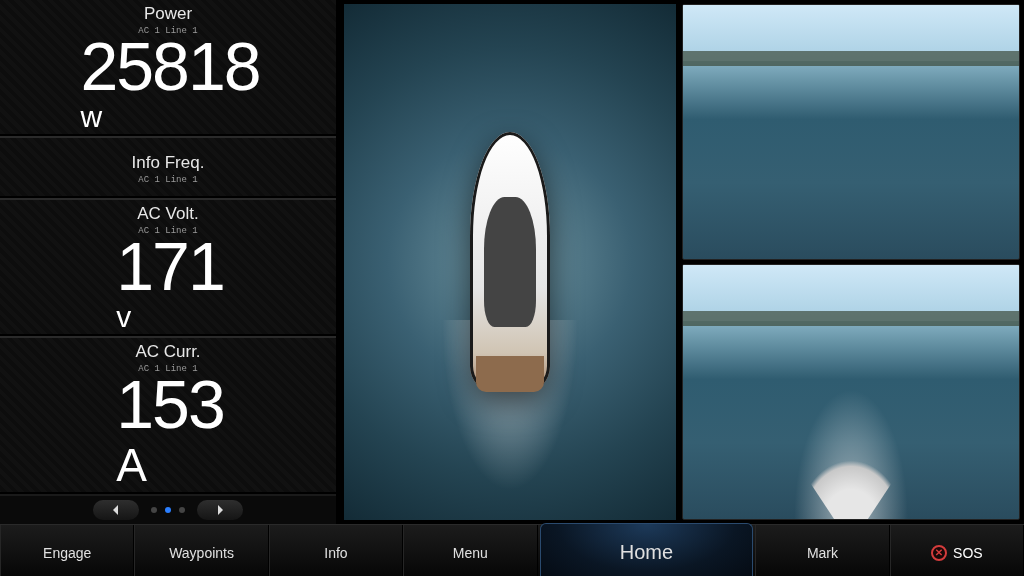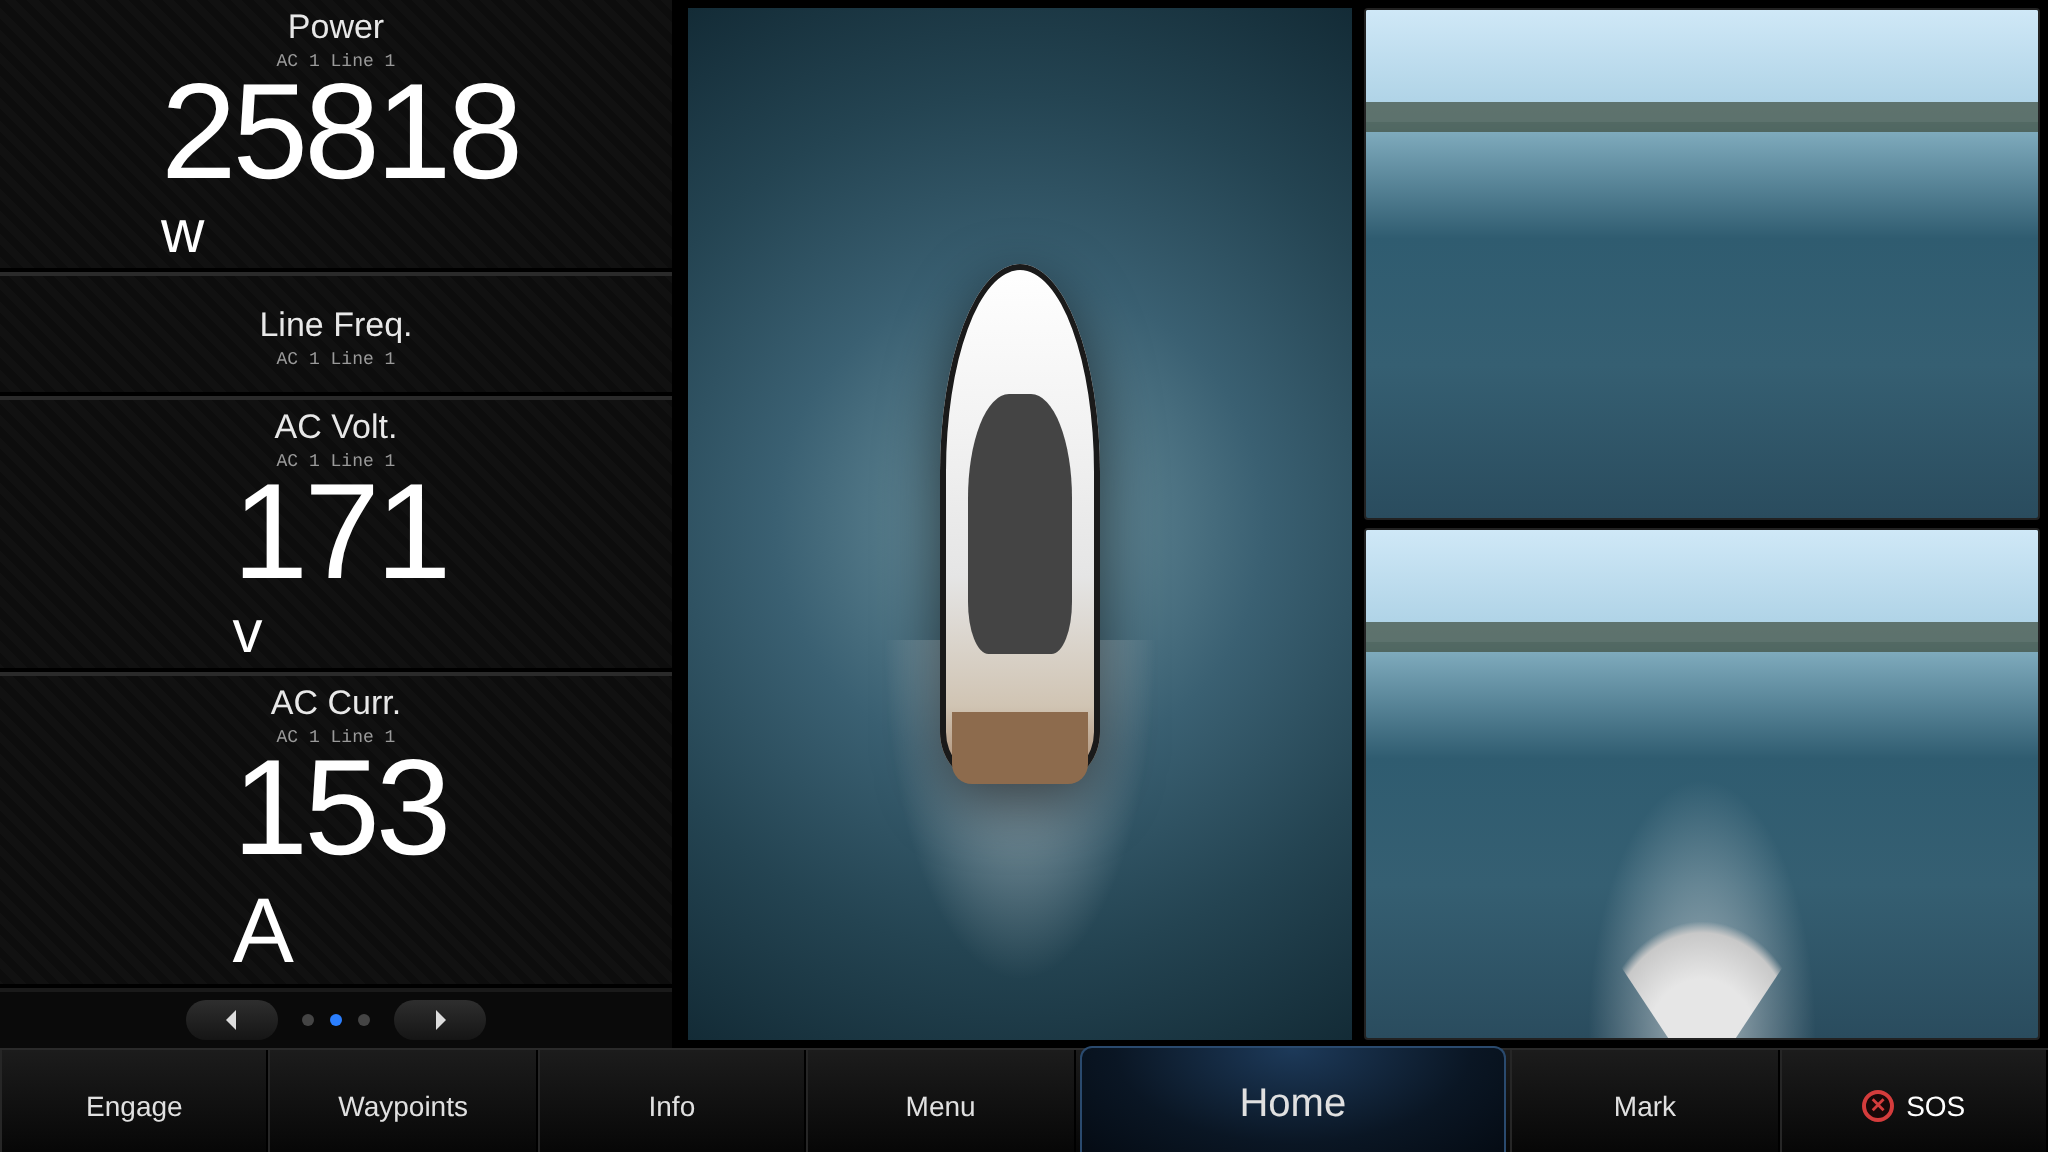--- a/index.html
+++ b/index.html
@@ -166,21 +166,21 @@
   <div class="gauges">
     <div class="gauge">
       <div class="title">Power</div>
       <div class="sub">AC 1 Line 1</div>
       <div class="row">
         <div class="val">25818</div>
         <div class="unit">w</div>
       </div>
     </div>
     <div class="gauge">
-      <div class="title">Line Freq.</div>
+      <div class="title">Info Freq.</div>
       <div class="sub">AC 1 Line 1</div>
     </div>
     <div class="gauge">
       <div class="title">AC Volt.</div>
       <div class="sub">AC 1 Line 1</div>
       <div class="row">
         <div class="val">171</div>
         <div class="unit">v</div>
       </div>
     </div>

